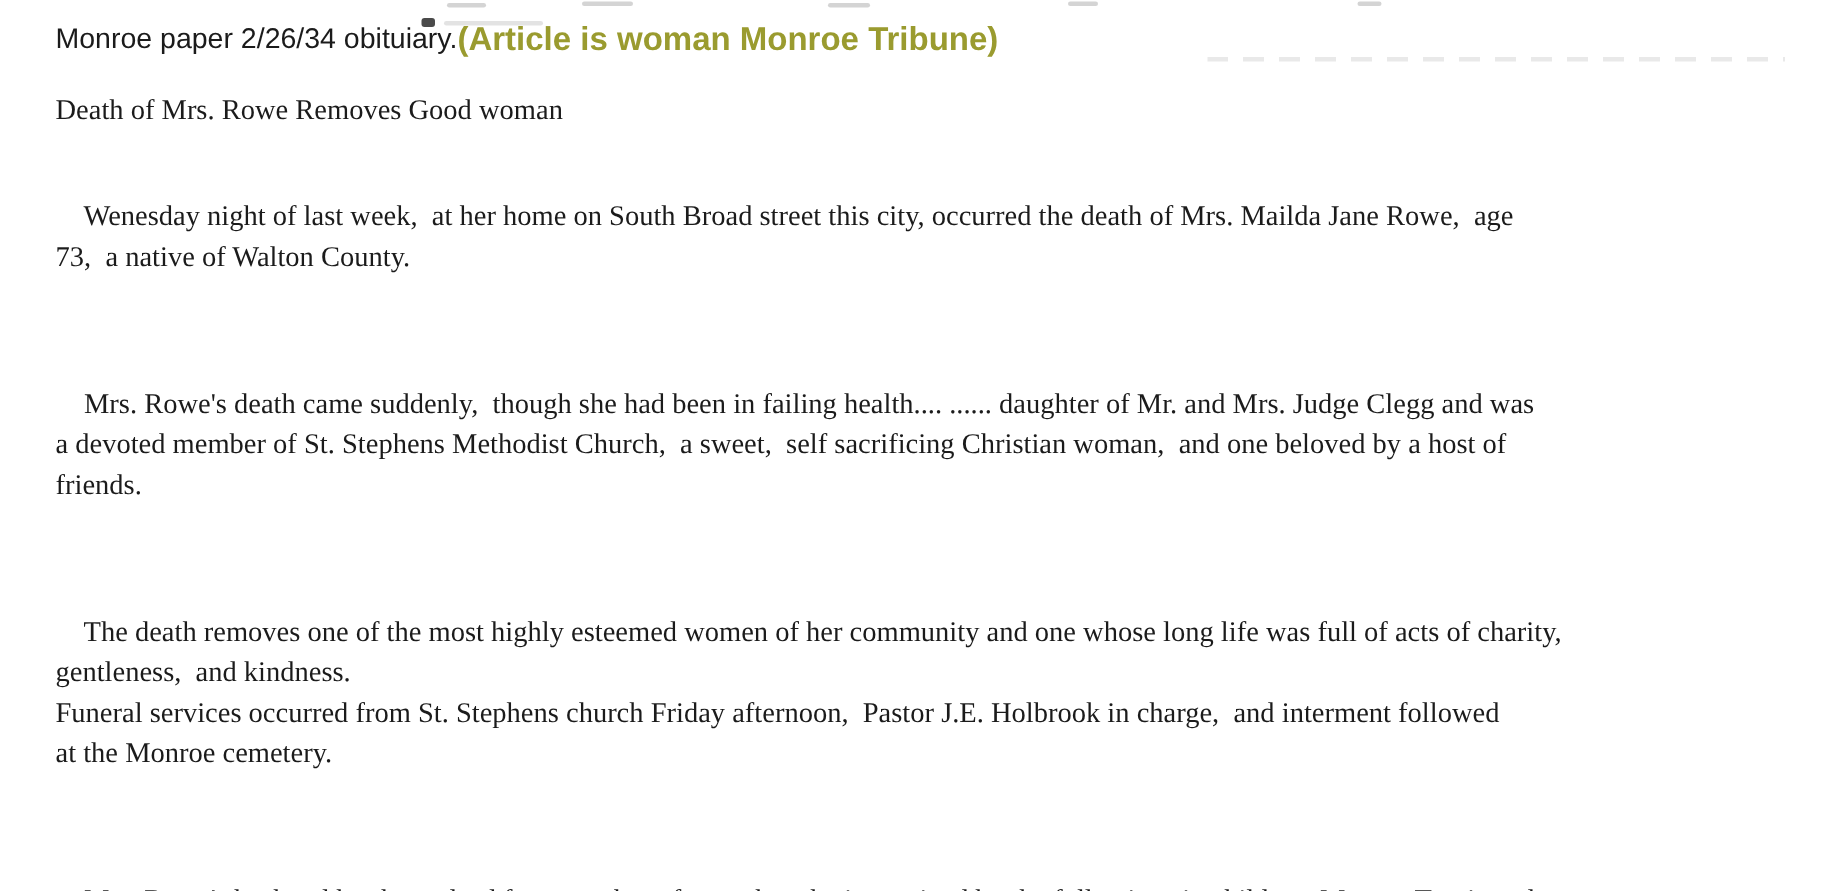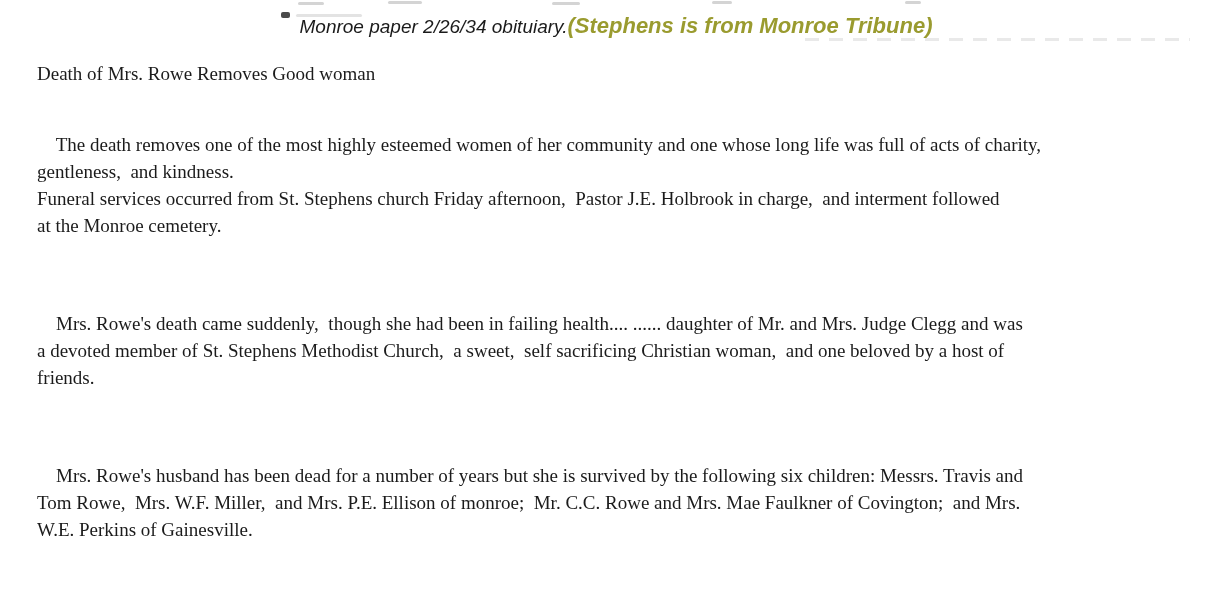--- a/index.html
+++ b/index.html
@@ -18,24 +18,23 @@
     width: 1219px;
     height: 594px;
     padding: 13px 24px 0 37px;
     font-family: "Liberation Sans", sans-serif;
     font-size: 19px;
     line-height: 27px;
     color: var(--ink, #1b1b1b);
   }
   .header-row {
     display: flex;
-    justify-content: center;
+    justify-content: flex-start;
     align-items: flex-start;
     white-space: pre;
-    font-style: italic;
   }
   p {
     margin: 0;
     white-space: pre;
     font-family: Liberation Serif, serif;
   }
   .title {
     margin-top: 20px;
   }
   .para {
@@ -77,37 +76,41 @@
     <span class="artifact a3"></span>
     <span class="artifact a4"></span>
     <span class="artifact a5"></span>
     <span class="artifact dot"></span>
     <span class="artifact tail"></span>
     <span class="artifact underhdr"></span>
   </div>
 
   <div class="header-row">
     <span>Monroe paper 2/26/34 obituiary.</span>
-    <span class="annotation-large">(Stephens is from Monroe Tribune)</span>
+    <span class="annotation-large">(Article is woman Monroe Tribune)</span>
   </div>
 
   <p class="title">Death of Mrs. Rowe Removes Good woman</p>
 
+  <p class="para">
+    <span>Wenesday night of last week,  at her home on South Broad street this city, occurred the death of Mrs. Mailda Jane Rowe,  age
+73,  a native of Walton County.</span>
+  </p>
+
+  <p class="para">
+    <span>Mrs. Rowe's death came suddenly,  though she had been in failing health.... ...... daughter of Mr. and Mrs. Judge Clegg and was
+a devoted member of St. Stephens Methodist Church,  a sweet,  self sacrificing Christian woman,  and one beloved by a host of
+friends.</span>
+  </p>
 
   <p class="para">
     <span>The death removes one of the most highly esteemed women of her community and one whose long life was full of acts of charity,
 gentleness,  and kindness.
 Funeral services occurred from St. Stephens church Friday afternoon,  Pastor J.E. Holbrook in charge,  and interment followed
 at the Monroe cemetery.</span>
-  </p>
-
-  <p class="para">
-    <span>Mrs. Rowe's death came suddenly,  though she had been in failing health.... ...... daughter of Mr. and Mrs. Judge Clegg and was
-a devoted member of St. Stephens Methodist Church,  a sweet,  self sacrificing Christian woman,  and one beloved by a host of
-friends.</span>
   </p>
 
   <p class="para">
     <span>Mrs. Rowe's husband has been dead for a number of years but she is survived by the following six children: Messrs. Travis and
 Tom Rowe,  Mrs. W.F. Miller,  and Mrs. P.E. Ellison of monroe;  Mr. C.C. Rowe and Mrs. Mae Faulkner of Covington;  and Mrs.
 W.E. Perkins of Gainesville.  </span>
   </p>
 
 </div>
 

